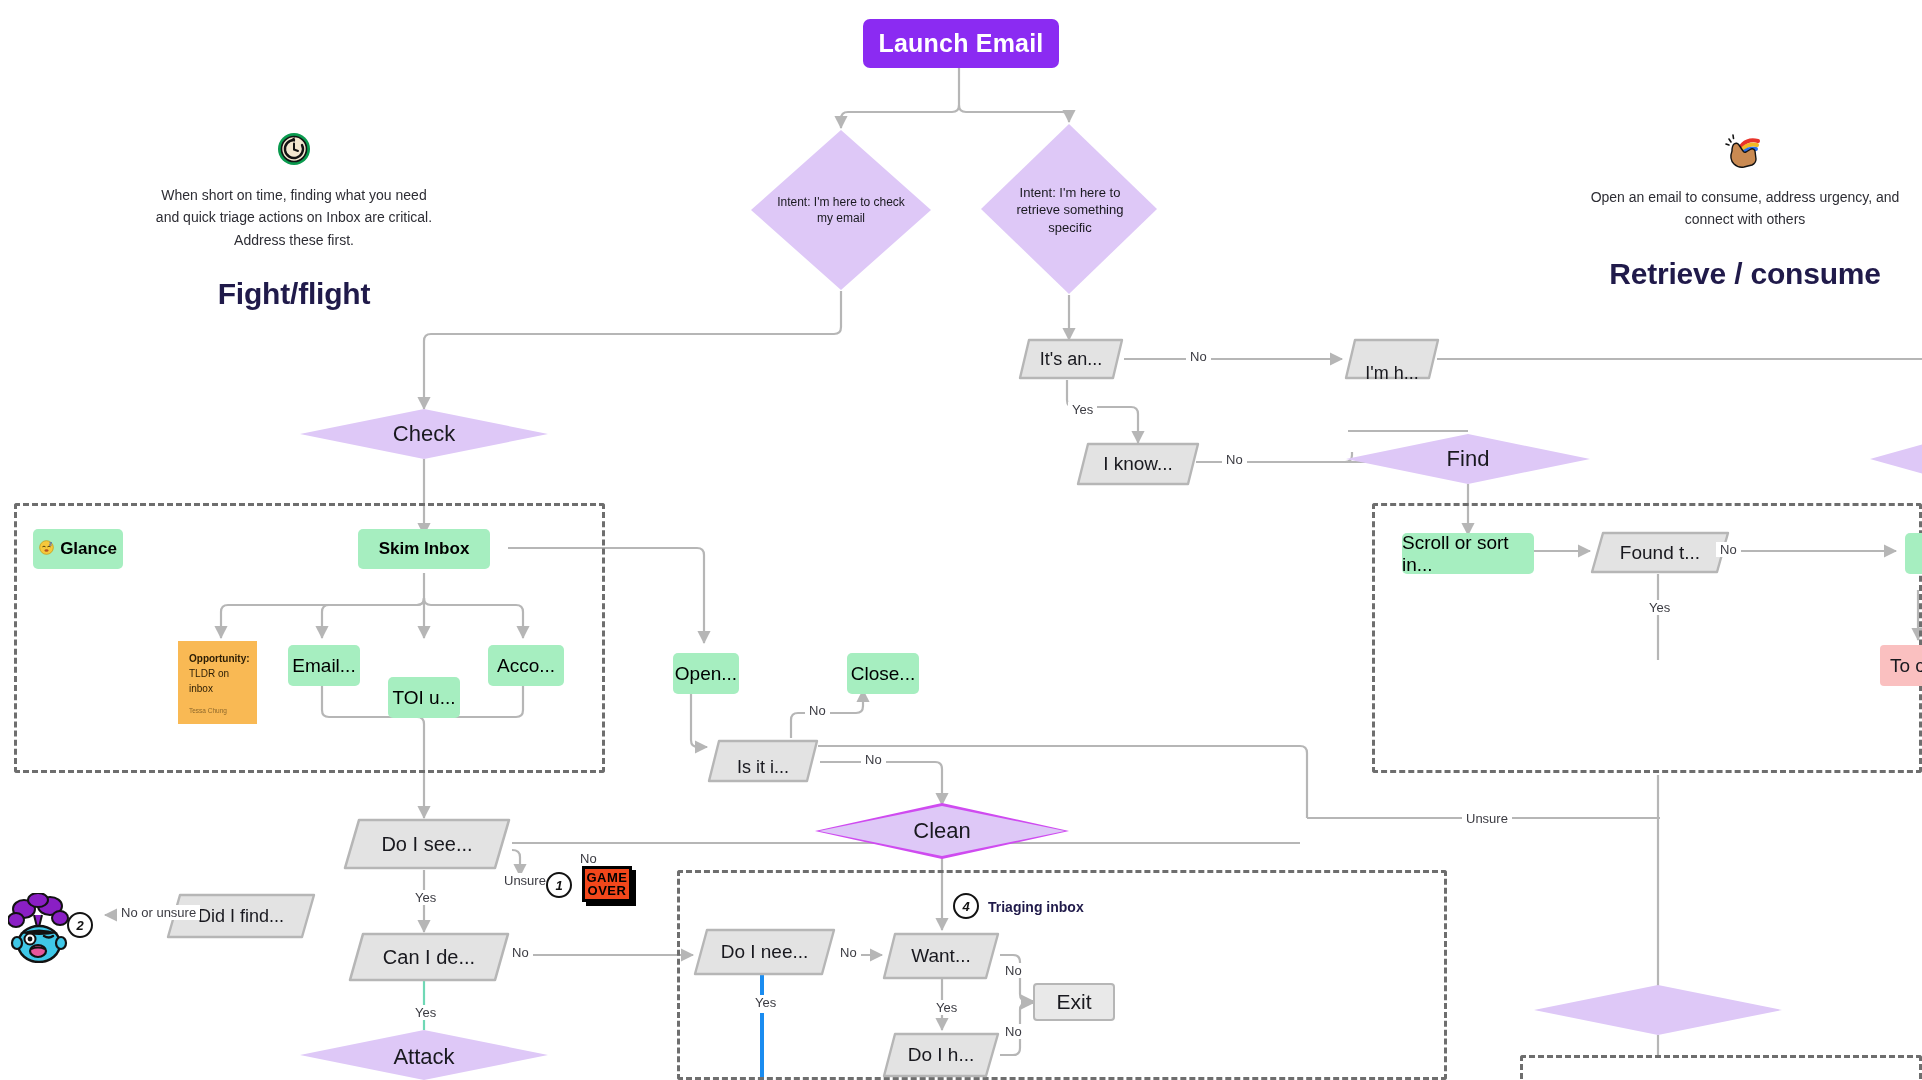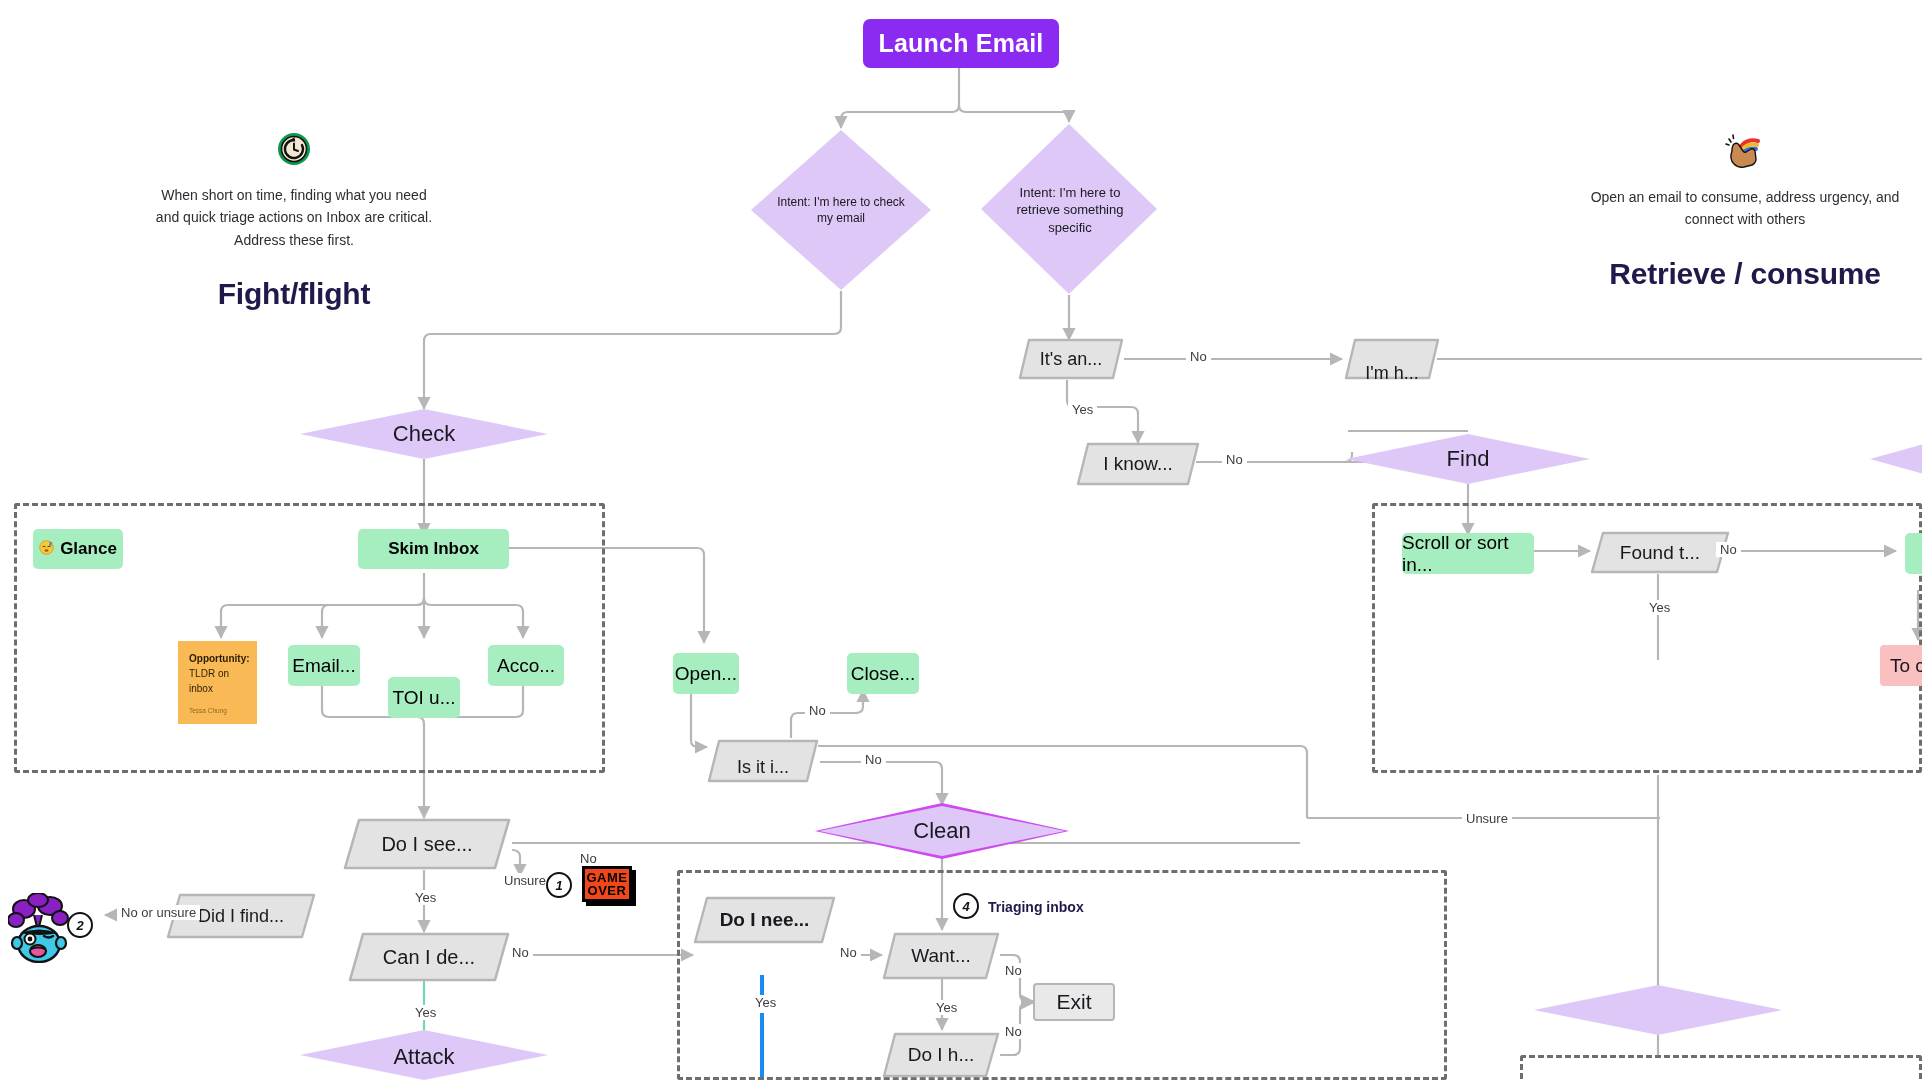--- a/index.html
+++ b/index.html
@@ -318,21 +318,21 @@
       <svg width="15" height="15" viewBox="0 0 16 16" aria-hidden="true">
         <circle cx="8" cy="8" r="7.3" fill="#F6C83C" stroke="#C79A12" stroke-width="0.8"></circle>
         <path d="M4 7 q1.3 -1 2.6 0 M9.4 7 q1.3 -1 2.6 0" stroke="#4a3a06" stroke-width="1" fill="none" stroke-linecap="round"></path>
         <ellipse cx="8" cy="11.2" rx="2.1" ry="1.3" fill="#b4541f"></ellipse>
         <path d="M11 3 l2.6 0 l-2.6 2.4 l2.6 0" stroke="#2c5ccf" stroke-width="0.9" fill="none"></path>
       </svg>
     </span>
     <span>Glance</span>
   </div>
 
-  <div class="node green-box bold" style="left:358px; top:529px; width:151px; height:40px;text-align:center;">
+  <div class="node green-box bold" style="left:358px; top:529px; width:132px; height:40px;text-align:center;">
     <span>Skim Inbox</span>
   </div>
 
   <div class="node green-box" style="left:288px; top:645px; width:72px; height:41px;">
     <span>Email...</span>
   </div>
   <div class="node green-box" style="left:388px; top:645px; width:72px; height:41px;margin-top:32px;">
     <span>TOI u...</span>
   </div>
   <div class="node green-box" style="left:488px; top:645px; width:76px; height:41px;">
@@ -402,21 +402,21 @@
     <div class="para-text">Can I de...</div>
   </div>
 
   <div class="para-wrap" style="left:166px; top:893px; width:150px; height:46px;">
     <svg width="150" height="46">
         <path d="M14,2 L148,2 L136,44 L2,44 Z" fill="#E3E3E3" stroke="#B6B6B6" stroke-width="2.4" stroke-linejoin="round"></path>
       </svg>
     <div class="para-text" style="font-size:18px;">Did I find...</div>
   </div>
 
-  <div class="para-wrap" style="left:693px; top:896px; width:143px; height:48px;font-weight:bold;">
+  <div class="para-wrap" style="left:693px; top:928px; width:143px; height:48px;">
     <svg width="143" height="48">
         <path d="M14,2 L141,2 L129,46 L2,46 Z" fill="#E3E3E3" stroke="#B6B6B6" stroke-width="2.4" stroke-linejoin="round"></path>
       </svg>
     <div class="para-text" style="font-size:19px;">Do I nee...</div>
   </div>
 
   <div class="para-wrap" style="left:882px; top:932px; width:118px; height:48px;">
     <svg width="118" height="48">
         <path d="M13,2 L116,2 L104,46 L2,46 Z" fill="#E3E3E3" stroke="#B6B6B6" stroke-width="2.4" stroke-linejoin="round"></path>
       </svg>

